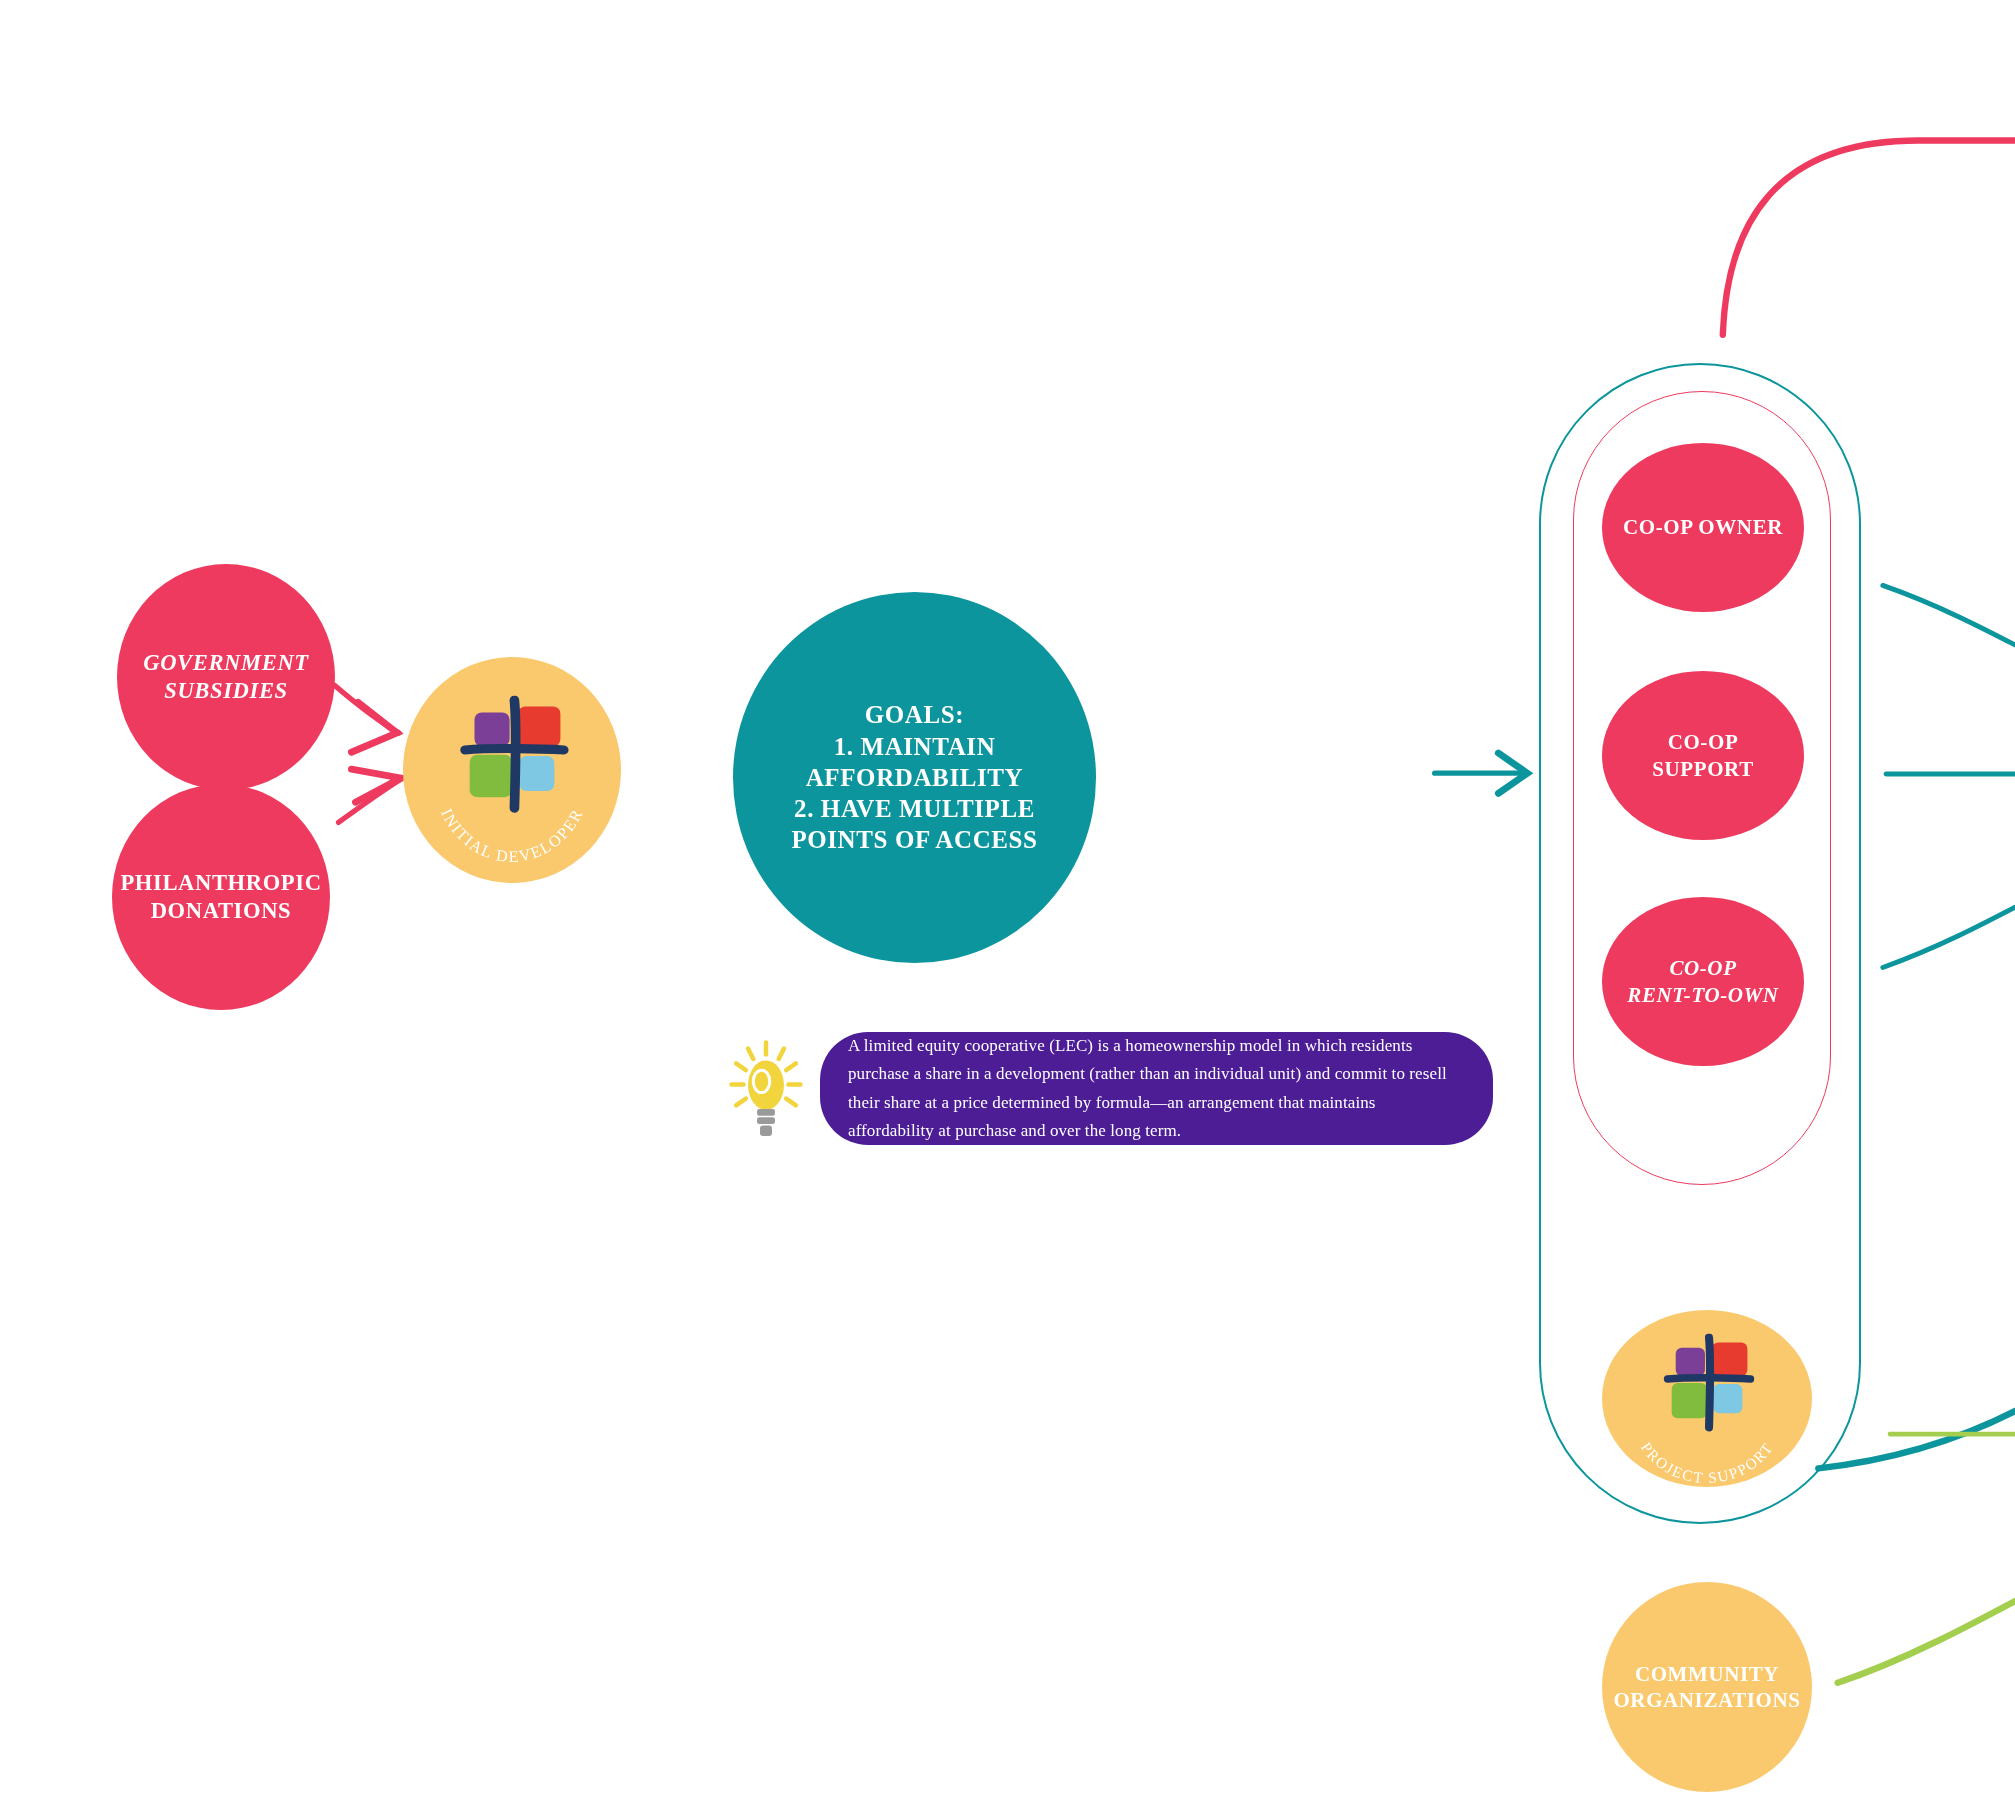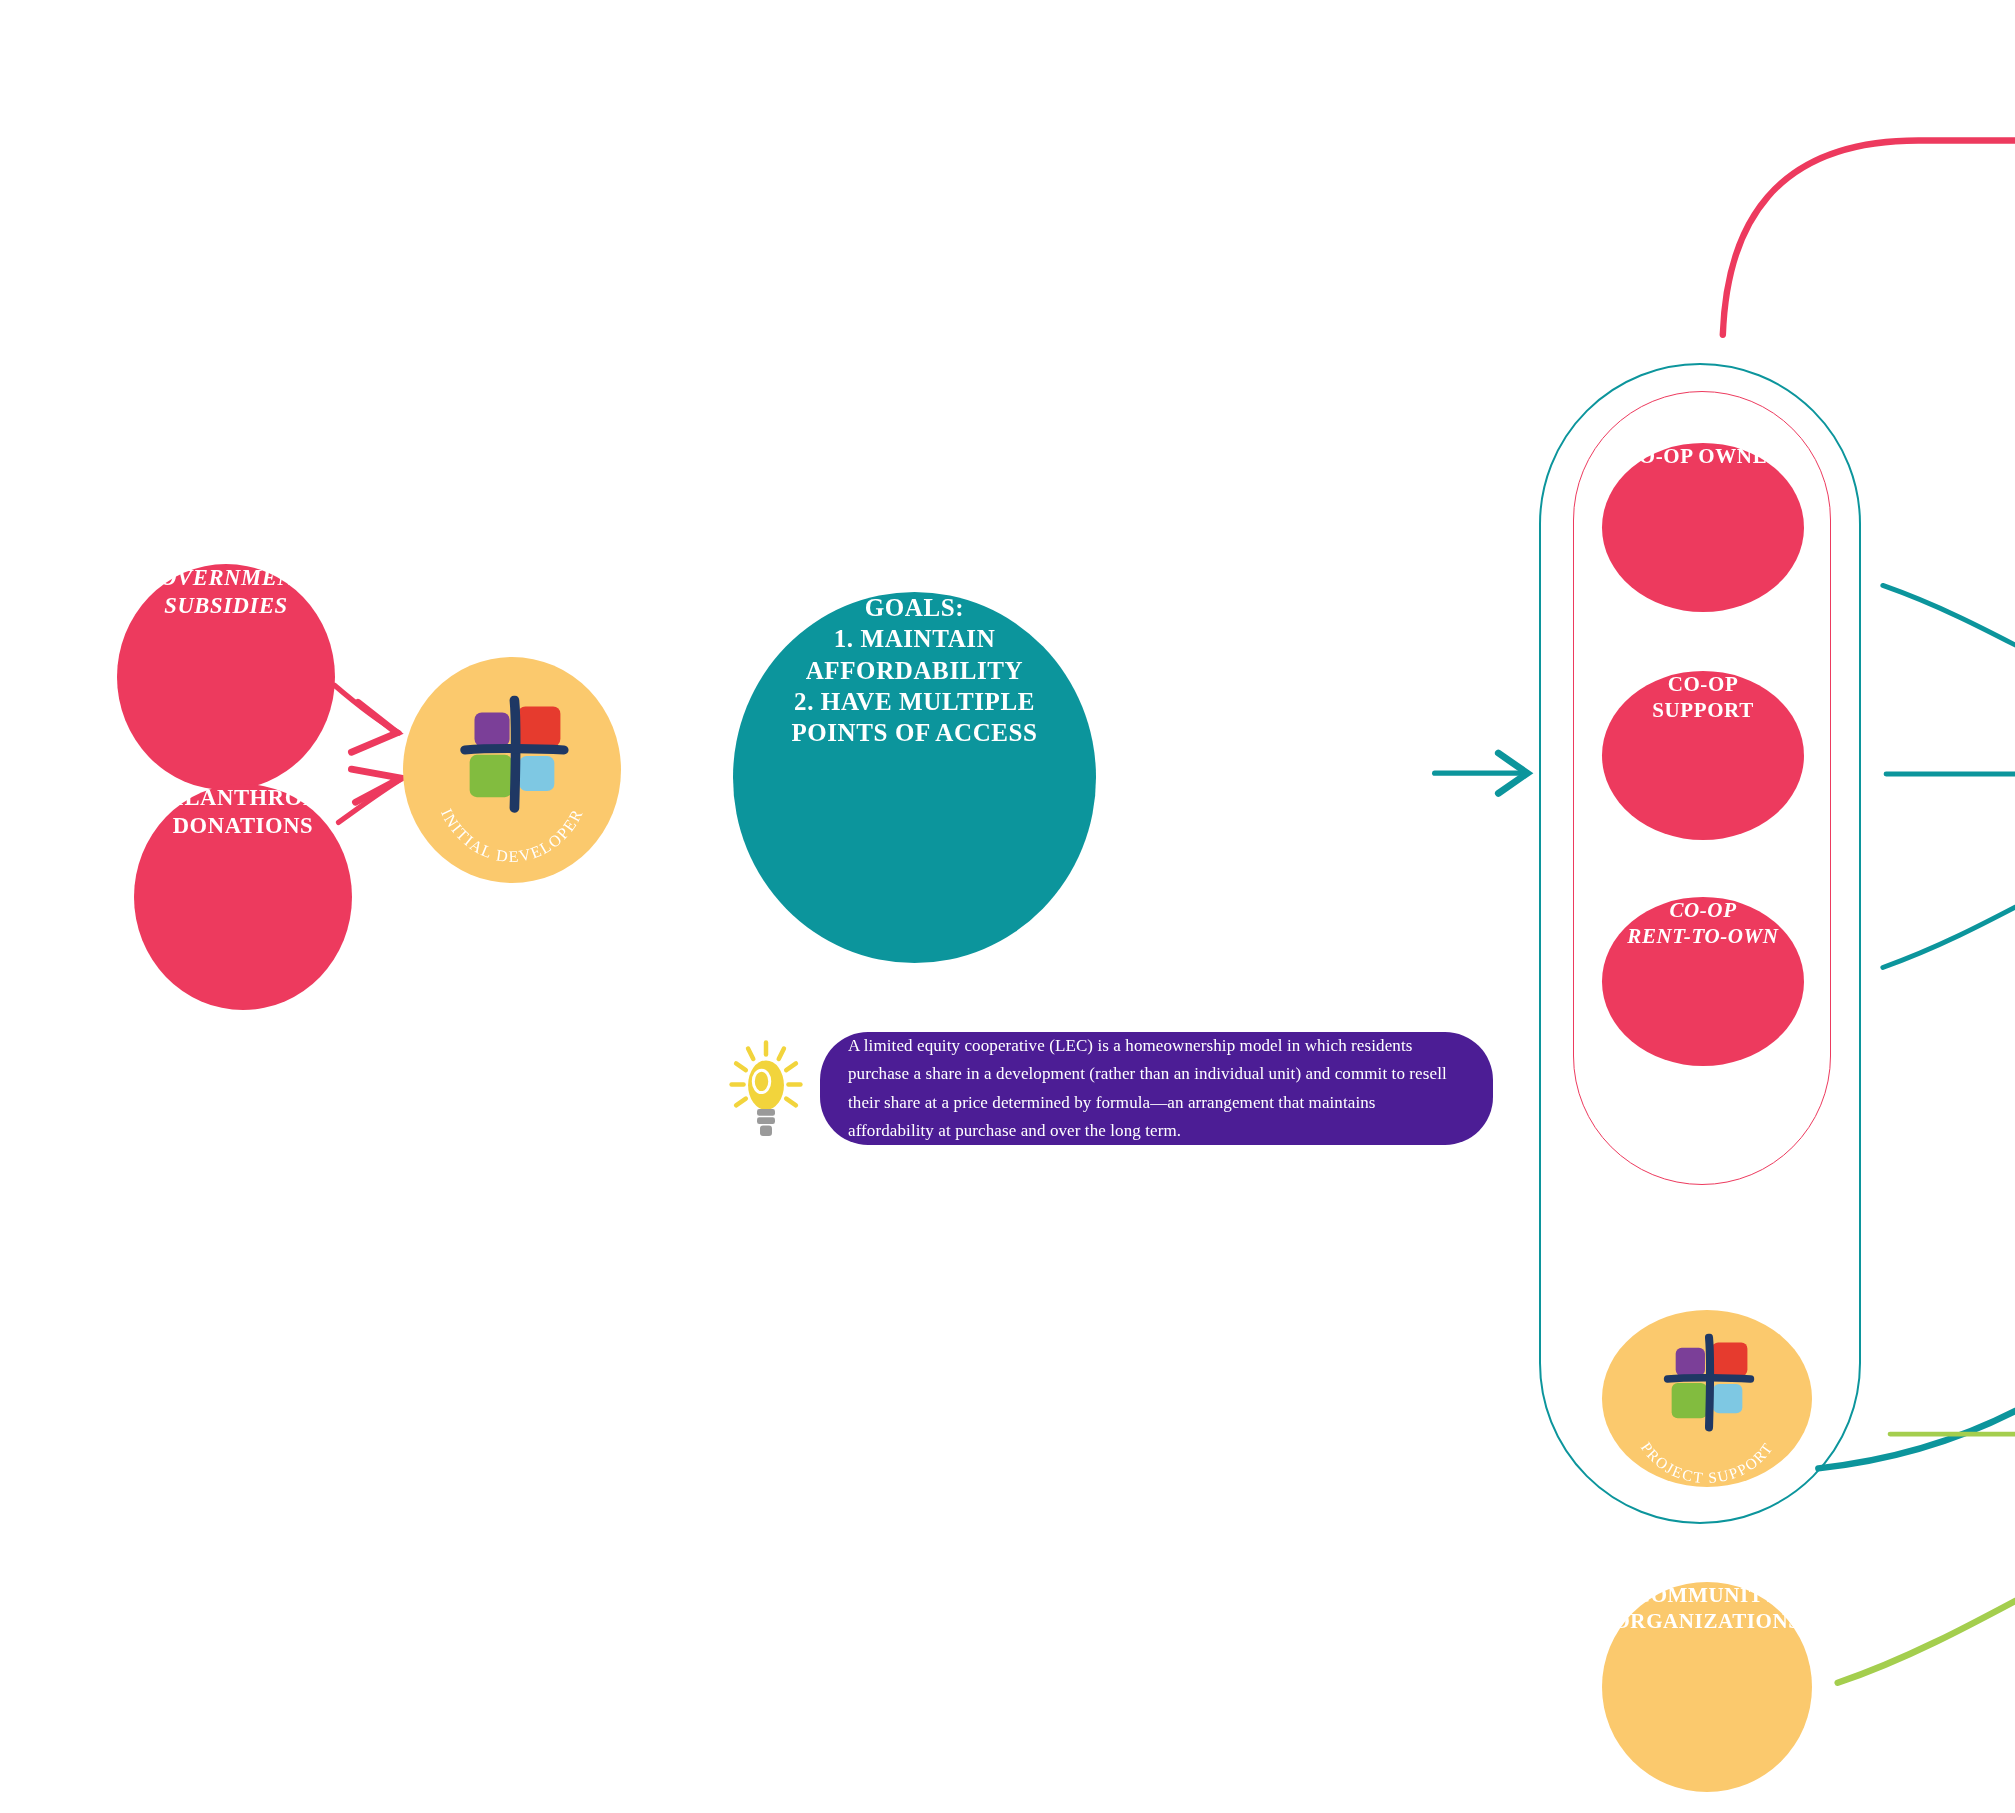--- a/index.html
+++ b/index.html
@@ -1,20 +1,20 @@
 <!DOCTYPE html>
 <html style="font-size:6.4px"><head>
 <meta charset="utf-8">
 <style>
   html,body{margin:0;padding:0;background:#ffffff;}
   body{font-family:"Liberation Serif", serif;}
   #stage{position:relative;width:3224px;height:1814px;background:#fff;overflow:hidden;}
   #edges{position:absolute;left:0;top:0;width:3224px;height:1814px;pointer-events:none;}
 
-  .node{position:absolute;display:flex;justify-content:center;text-align:center;border-radius:50%;box-sizing:border-box;}
+  .node{position:absolute;display:flex;align-items:center;justify-content:center;text-align:center;border-radius:50%;box-sizing:border-box;}
   .node .lbl{
     color:#ffffff;
     font-family:"Liberation Serif", serif;
     font-weight:700;
     letter-spacing:0.6px;
     line-height:1.25;
     white-space:pre-line;
     padding:0 8%;
   }
 
@@ -135,21 +135,21 @@
   </svg>
 
   <div class="capsule capsule-teal" style="left:1539px;top:363px;width:322px;height:1161px;"></div>
   <div class="capsule capsule-pink" style="left:1573px;top:391px;width:258px;height:794px;"></div>
 
   <div class="node pink" style="left:117px;top:564px;width:218px;height:226px;">
     <span class="lbl" style="font-size:22.6px;font-style:italic;">GOVERNMENT
 SUBSIDIES</span>
   </div>
 
-  <div class="node pink" style="left:134px;top:784px;width:218px;height:226px;">
+  <div class="node pink" style="left:112px;top:784px;width:218px;height:226px;">
     <span class="lbl" style="font-size:22.6px;">PHILANTHROPIC
 DONATIONS</span>
   </div>
 
   <div class="node amber" style="left:403px;top:657px;width:218px;height:226px;">
     <div class="mark" style="left:50%;top:44%;transform:translate(-50%,-50%);width:121px;height:121px;">
       <svg viewBox="0 0 200 200" width="121" height="121">
         <rect x="38" y="28" width="58" height="56" rx="12" fill="#7B3F98"></rect>
         <rect x="110" y="18" width="70" height="66" rx="12" fill="#E63B2E"></rect>
         <rect x="30" y="98" width="70" height="70" rx="12" fill="#82BC3F"></rect>

